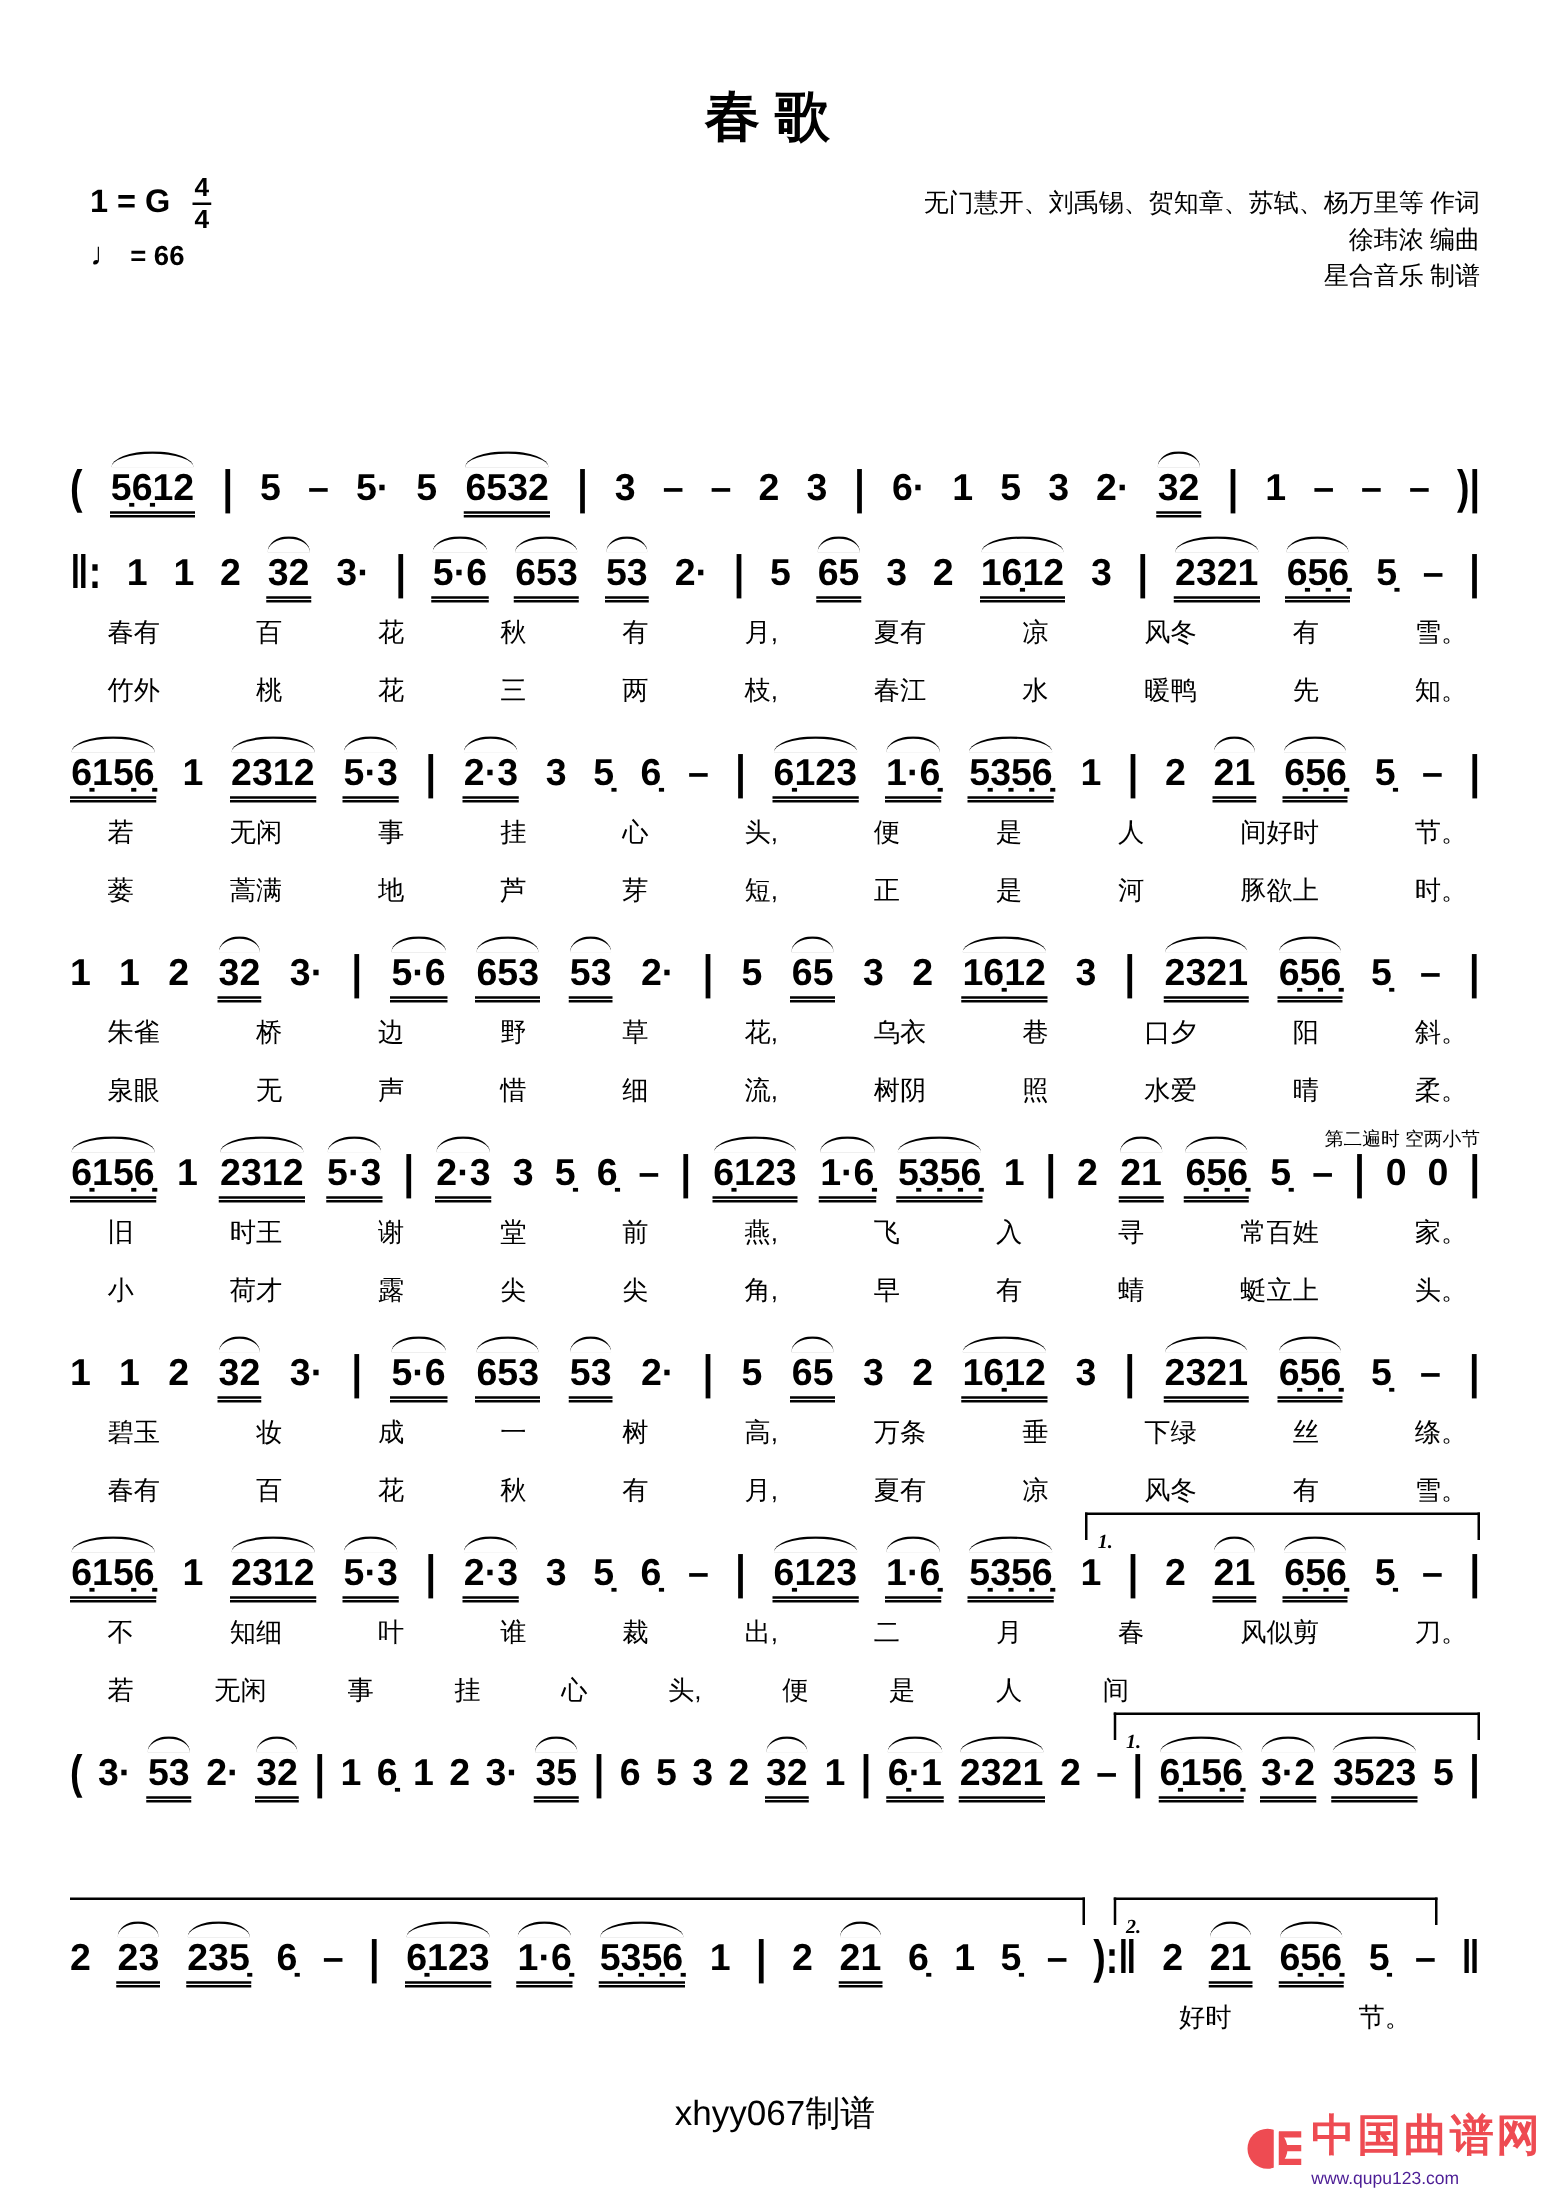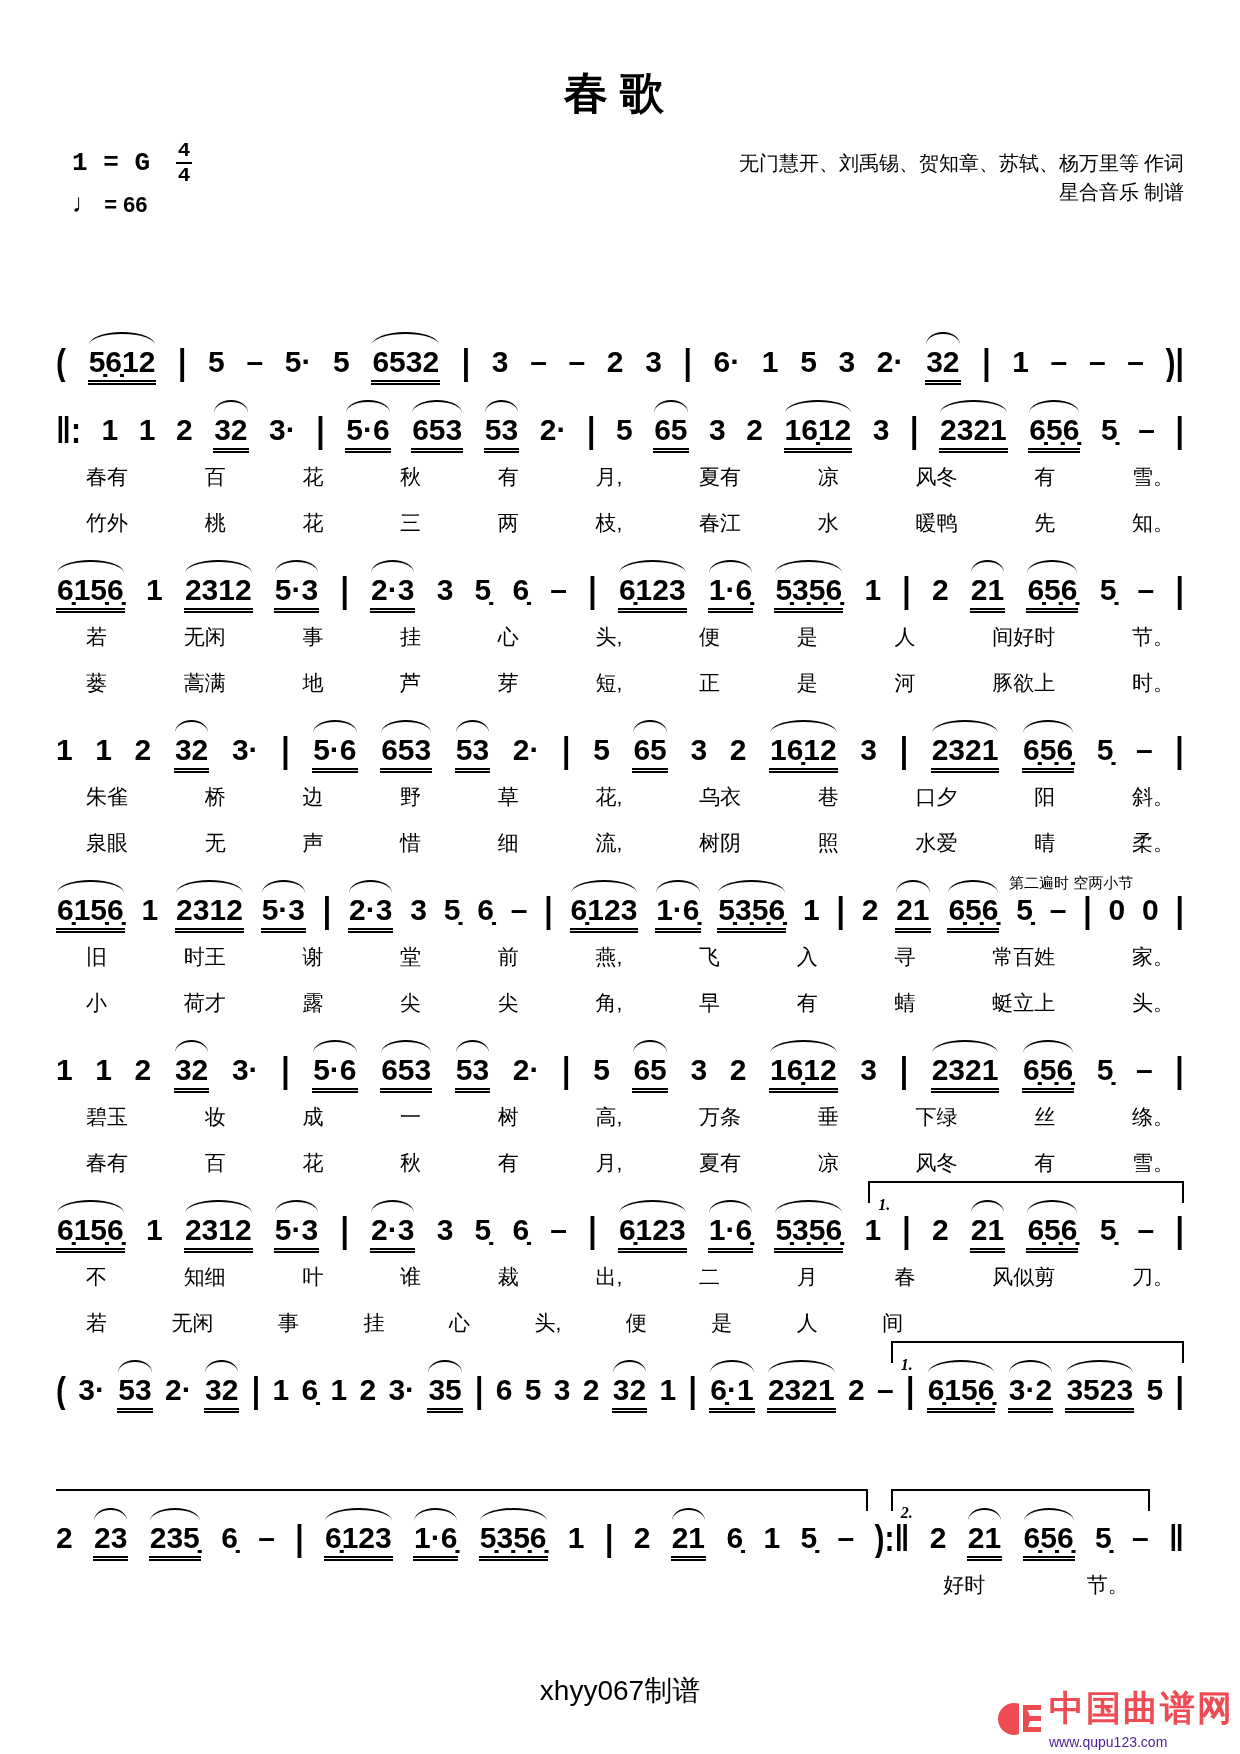--- a/index.html
+++ b/index.html
@@ -5,21 +5,21 @@
   html,body{margin:0;padding:0;background:#fff;}
   .page{position:relative;width:1240px;height:1754px;margin:0 auto;background:#fff;
         font-family:"Liberation Sans",sans-serif;color:#000;overflow:hidden;}
   .content{padding:0 56px;}
 
   
   .title{margin-top:64px;text-align:center;font-family:"Liberation Serif",serif;
          font-weight:bold;font-size:44px;letter-spacing:12px;}
   .credits{margin-top:26px;text-align:right;font-family:"Liberation Serif",serif;
            font-size:20px;line-height:29px;}
-  .keyrow{position:absolute;left:72px;top:140px;font-family:Liberation Mono, monospace;
+  .keyrow{position:absolute;left:72px;top:140px;font-family:Liberation Sans, sans-serif;
           font-weight:bold;font-size:26px;}
   .frac{display:inline-block;vertical-align:middle;margin-left:10px;line-height:1;
         font-size:21px;text-align:center;}
   .frac .top{display:block;border-bottom:2.5px solid #000;padding:0 2px 1px;}
   .frac .bot{display:block;padding-top:1px;}
   .temporow{position:absolute;left:72px;top:188px;font-size:22px;font-weight:bold;}
   .temporow .notechar{font-size:26px;}
 
   
   #score{margin-top:118px;}
@@ -36,21 +36,21 @@
                    border-top:2.5px solid #000;
                    border-radius:50% 50% 0 0 / 100% 100% 0 0;}
   .lyrics-row{display:flex;justify-content:space-between;margin-top:14px;height:32px;
               padding:0 10px 0 30px;font-size:21px;font-weight:normal;box-sizing:border-box;gap:29px;}
   .lyr{white-space:nowrap;}
 
   
   .overlay{position:absolute;box-sizing:border-box;height:22px;}
   .volta{border-top:2.5px solid #000;border-left:2.5px solid #000;border-right:2.5px solid #000;top:-12px;}
   .overline{border-top:2.5px solid #000;border-right:2.5px solid #000;top:-12px;}
-  .anno{top:-12px;border:none;text-align:center;}
+  .anno{top:-12px;border:none;text-align:right;}
   .overlay .lab{font-family:"Liberation Serif",serif;font-style:italic;font-size:16px;
                 font-weight:bold;margin:2px 0 0 8px;display:inline-block;}
   .anno .lab{font-style:normal;font-family:"Liberation Sans",sans-serif;font-size:15px;
              font-weight:normal;margin:0;}
 
   
   .maker{position:absolute;left:0;right:0;bottom:44px;text-align:center;font-size:28px;}
   .sitelogo{position:absolute;right:6px;bottom:4px;display:flex;align-items:center;}
   .sitetext{margin-left:6px;}
   .sitename{font-weight:bold;font-size:35px;letter-spacing:2px;}
@@ -58,20 +58,21 @@
 </style>
 </head>
 <body>
 
 <div class="page">
   <div class="content">
     <div class="title">春歌</div>
 
     <div class="credits">
       <div>无门慧开、刘禹锡、贺知章、苏轼、杨万里等 作词</div>
+      <div>徐玮浓 编曲</div>
       <div>星合音乐 制谱</div>
     </div>
 
     <div class="keyrow">
       <span>1 = G</span>
       <span class="frac">
         <span class="top">4</span>
         <span class="bot">4</span>
       </span>
     </div>

